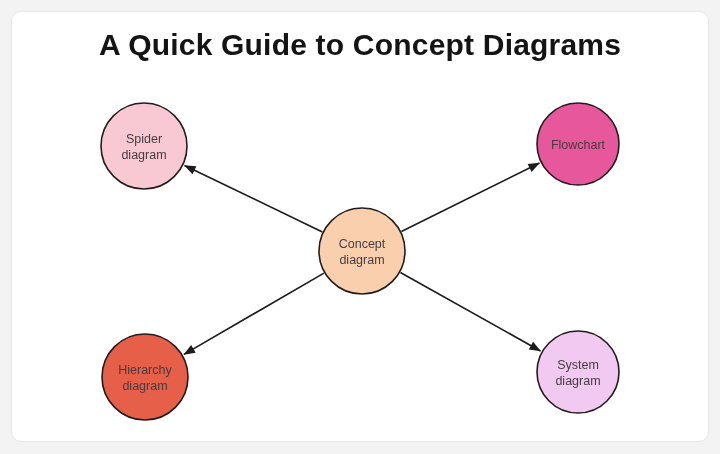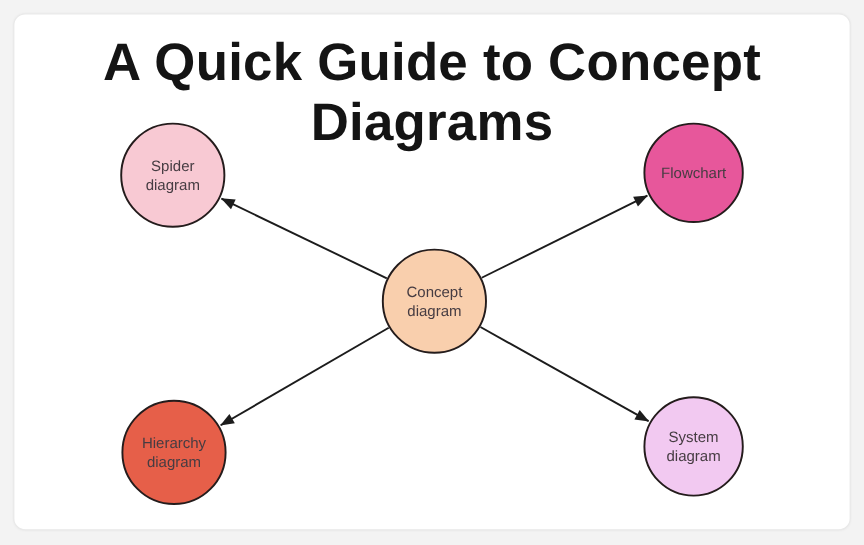--- a/index.html
+++ b/index.html
@@ -29,21 +29,21 @@
   }
   .title {
     position: absolute;
     left: 0;
     top: 28px;
     width: 720px;
     margin: 0;
     text-align: center;
     font-family: "Liberation Sans", sans-serif;
     font-weight: 700;
-    font-size: 44px;
+    font-size: 30px;
     letter-spacing: 0.2px;
     color: var(--title-color, #111111);
   }
   svg.canvas {
     position: absolute;
     left: 0;
     top: 0;
     width: 720px;
     height: 454px;
   }

